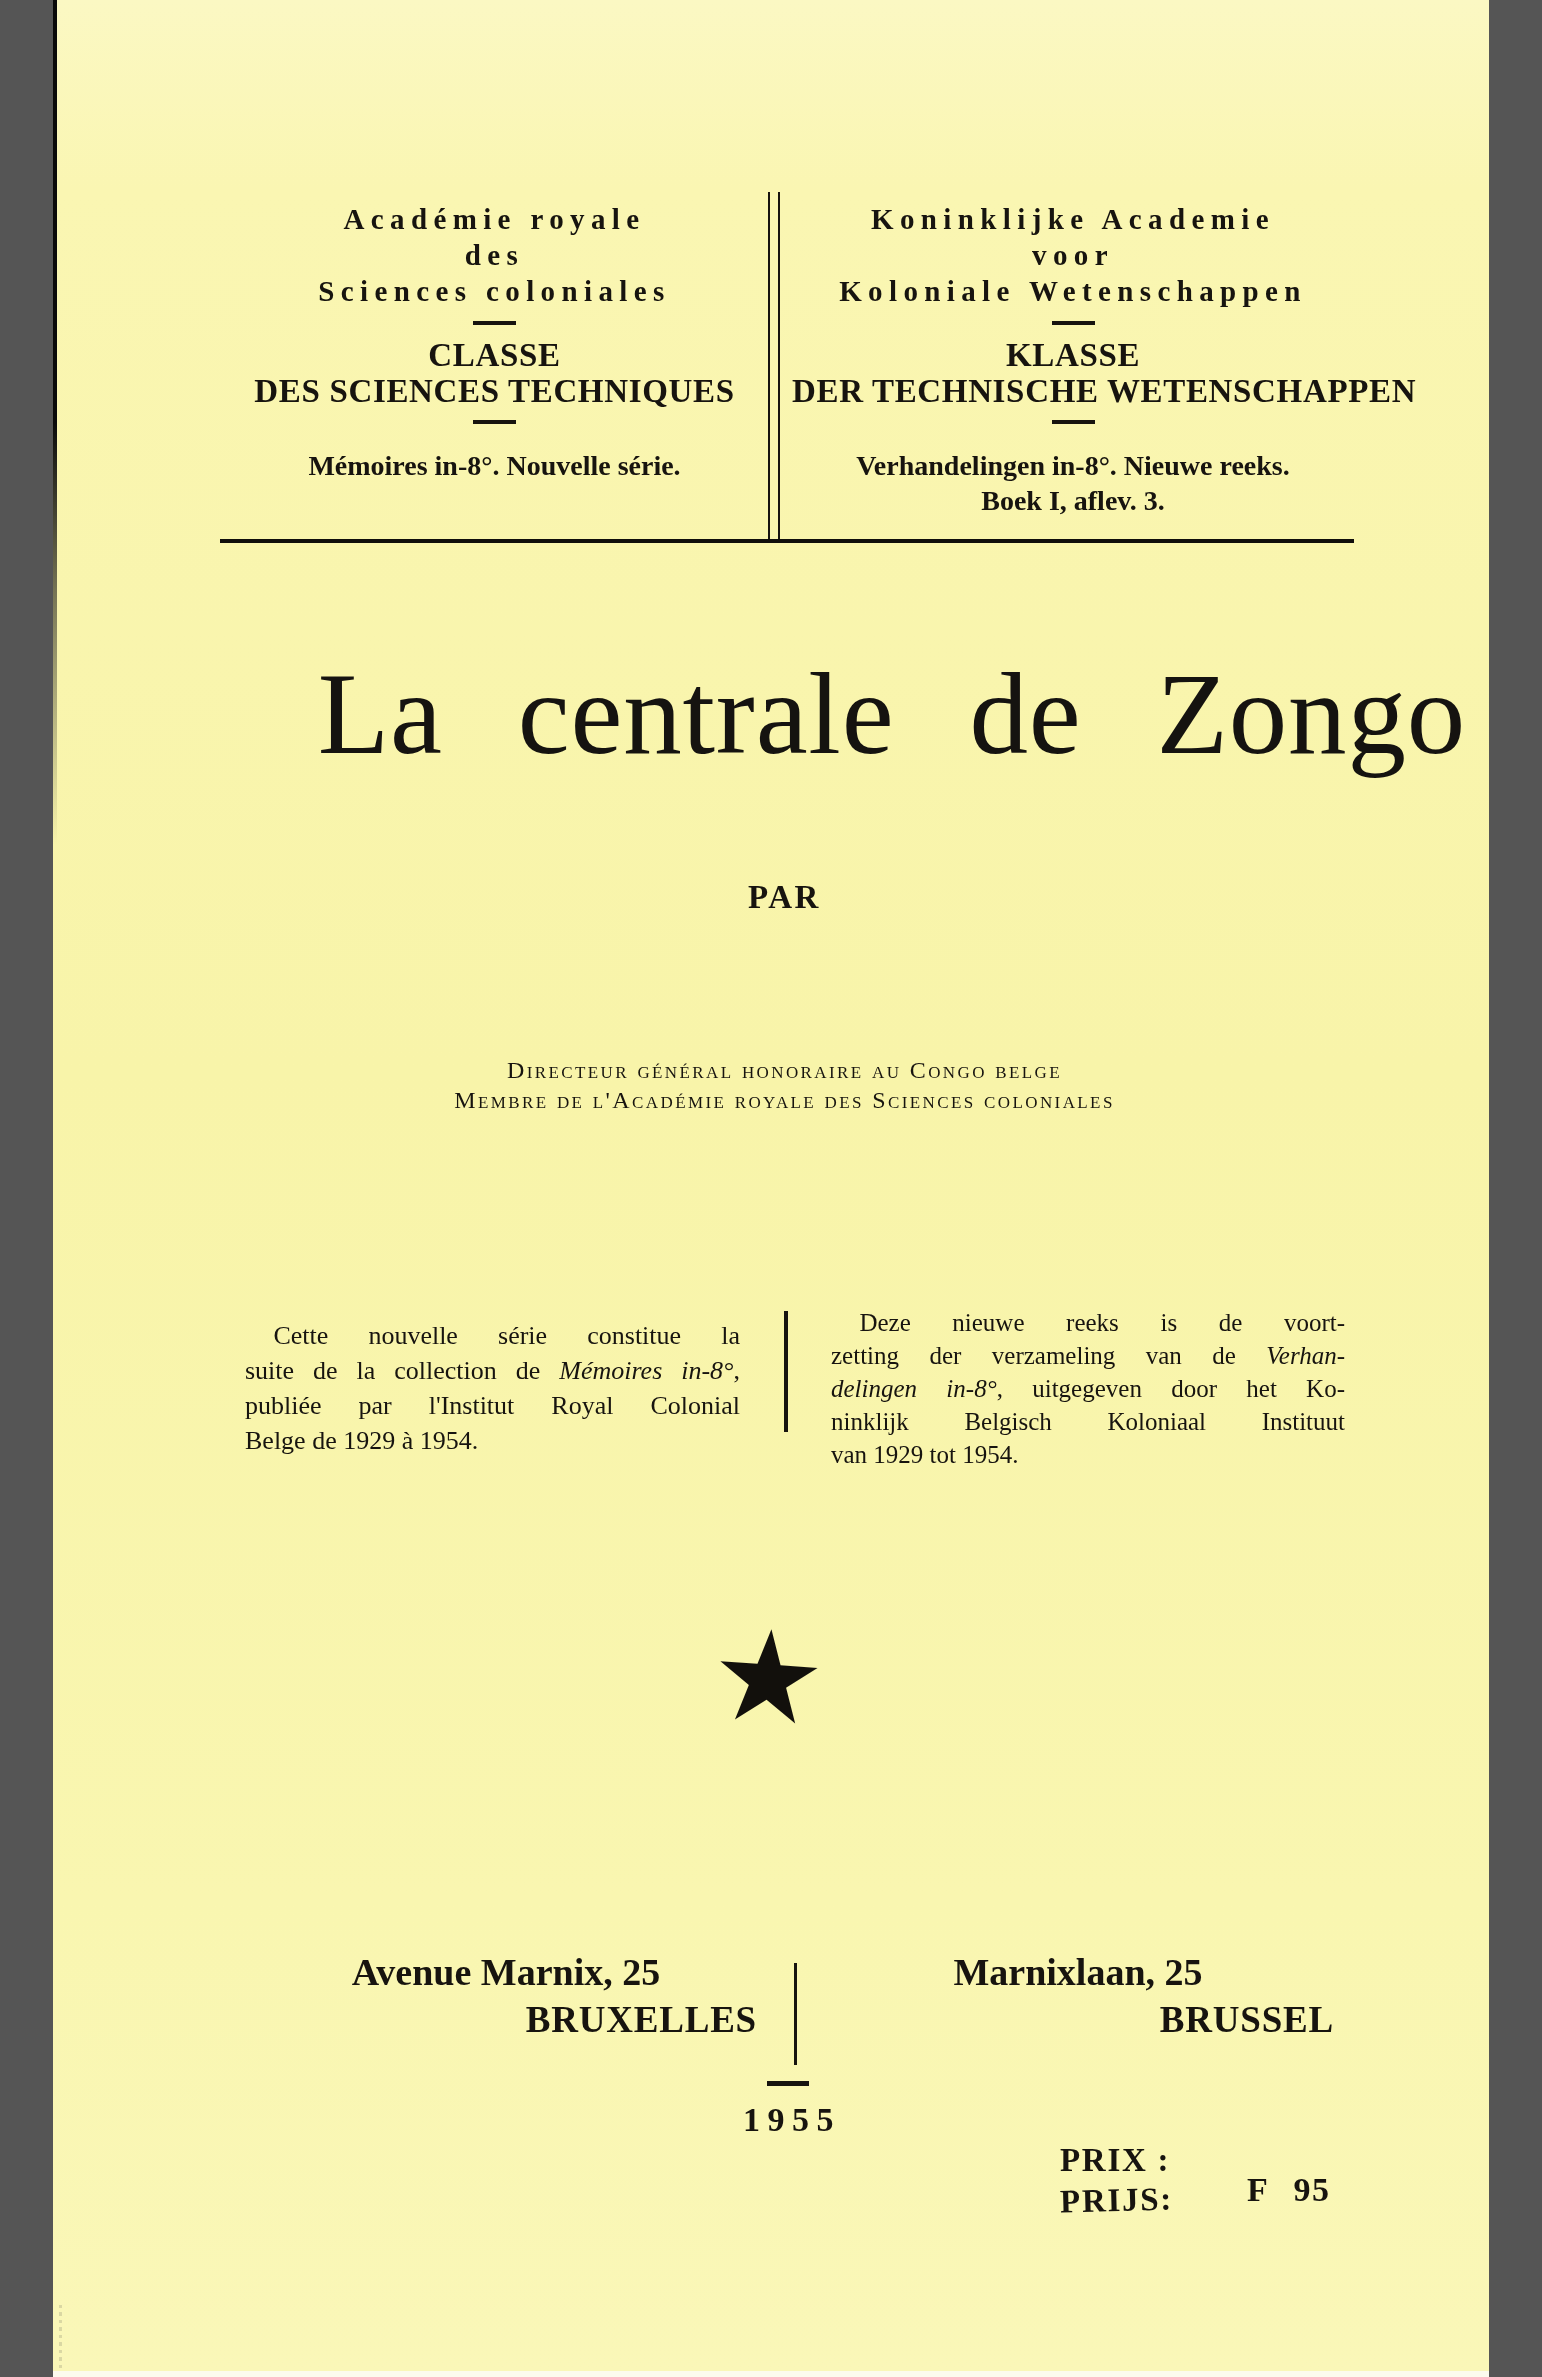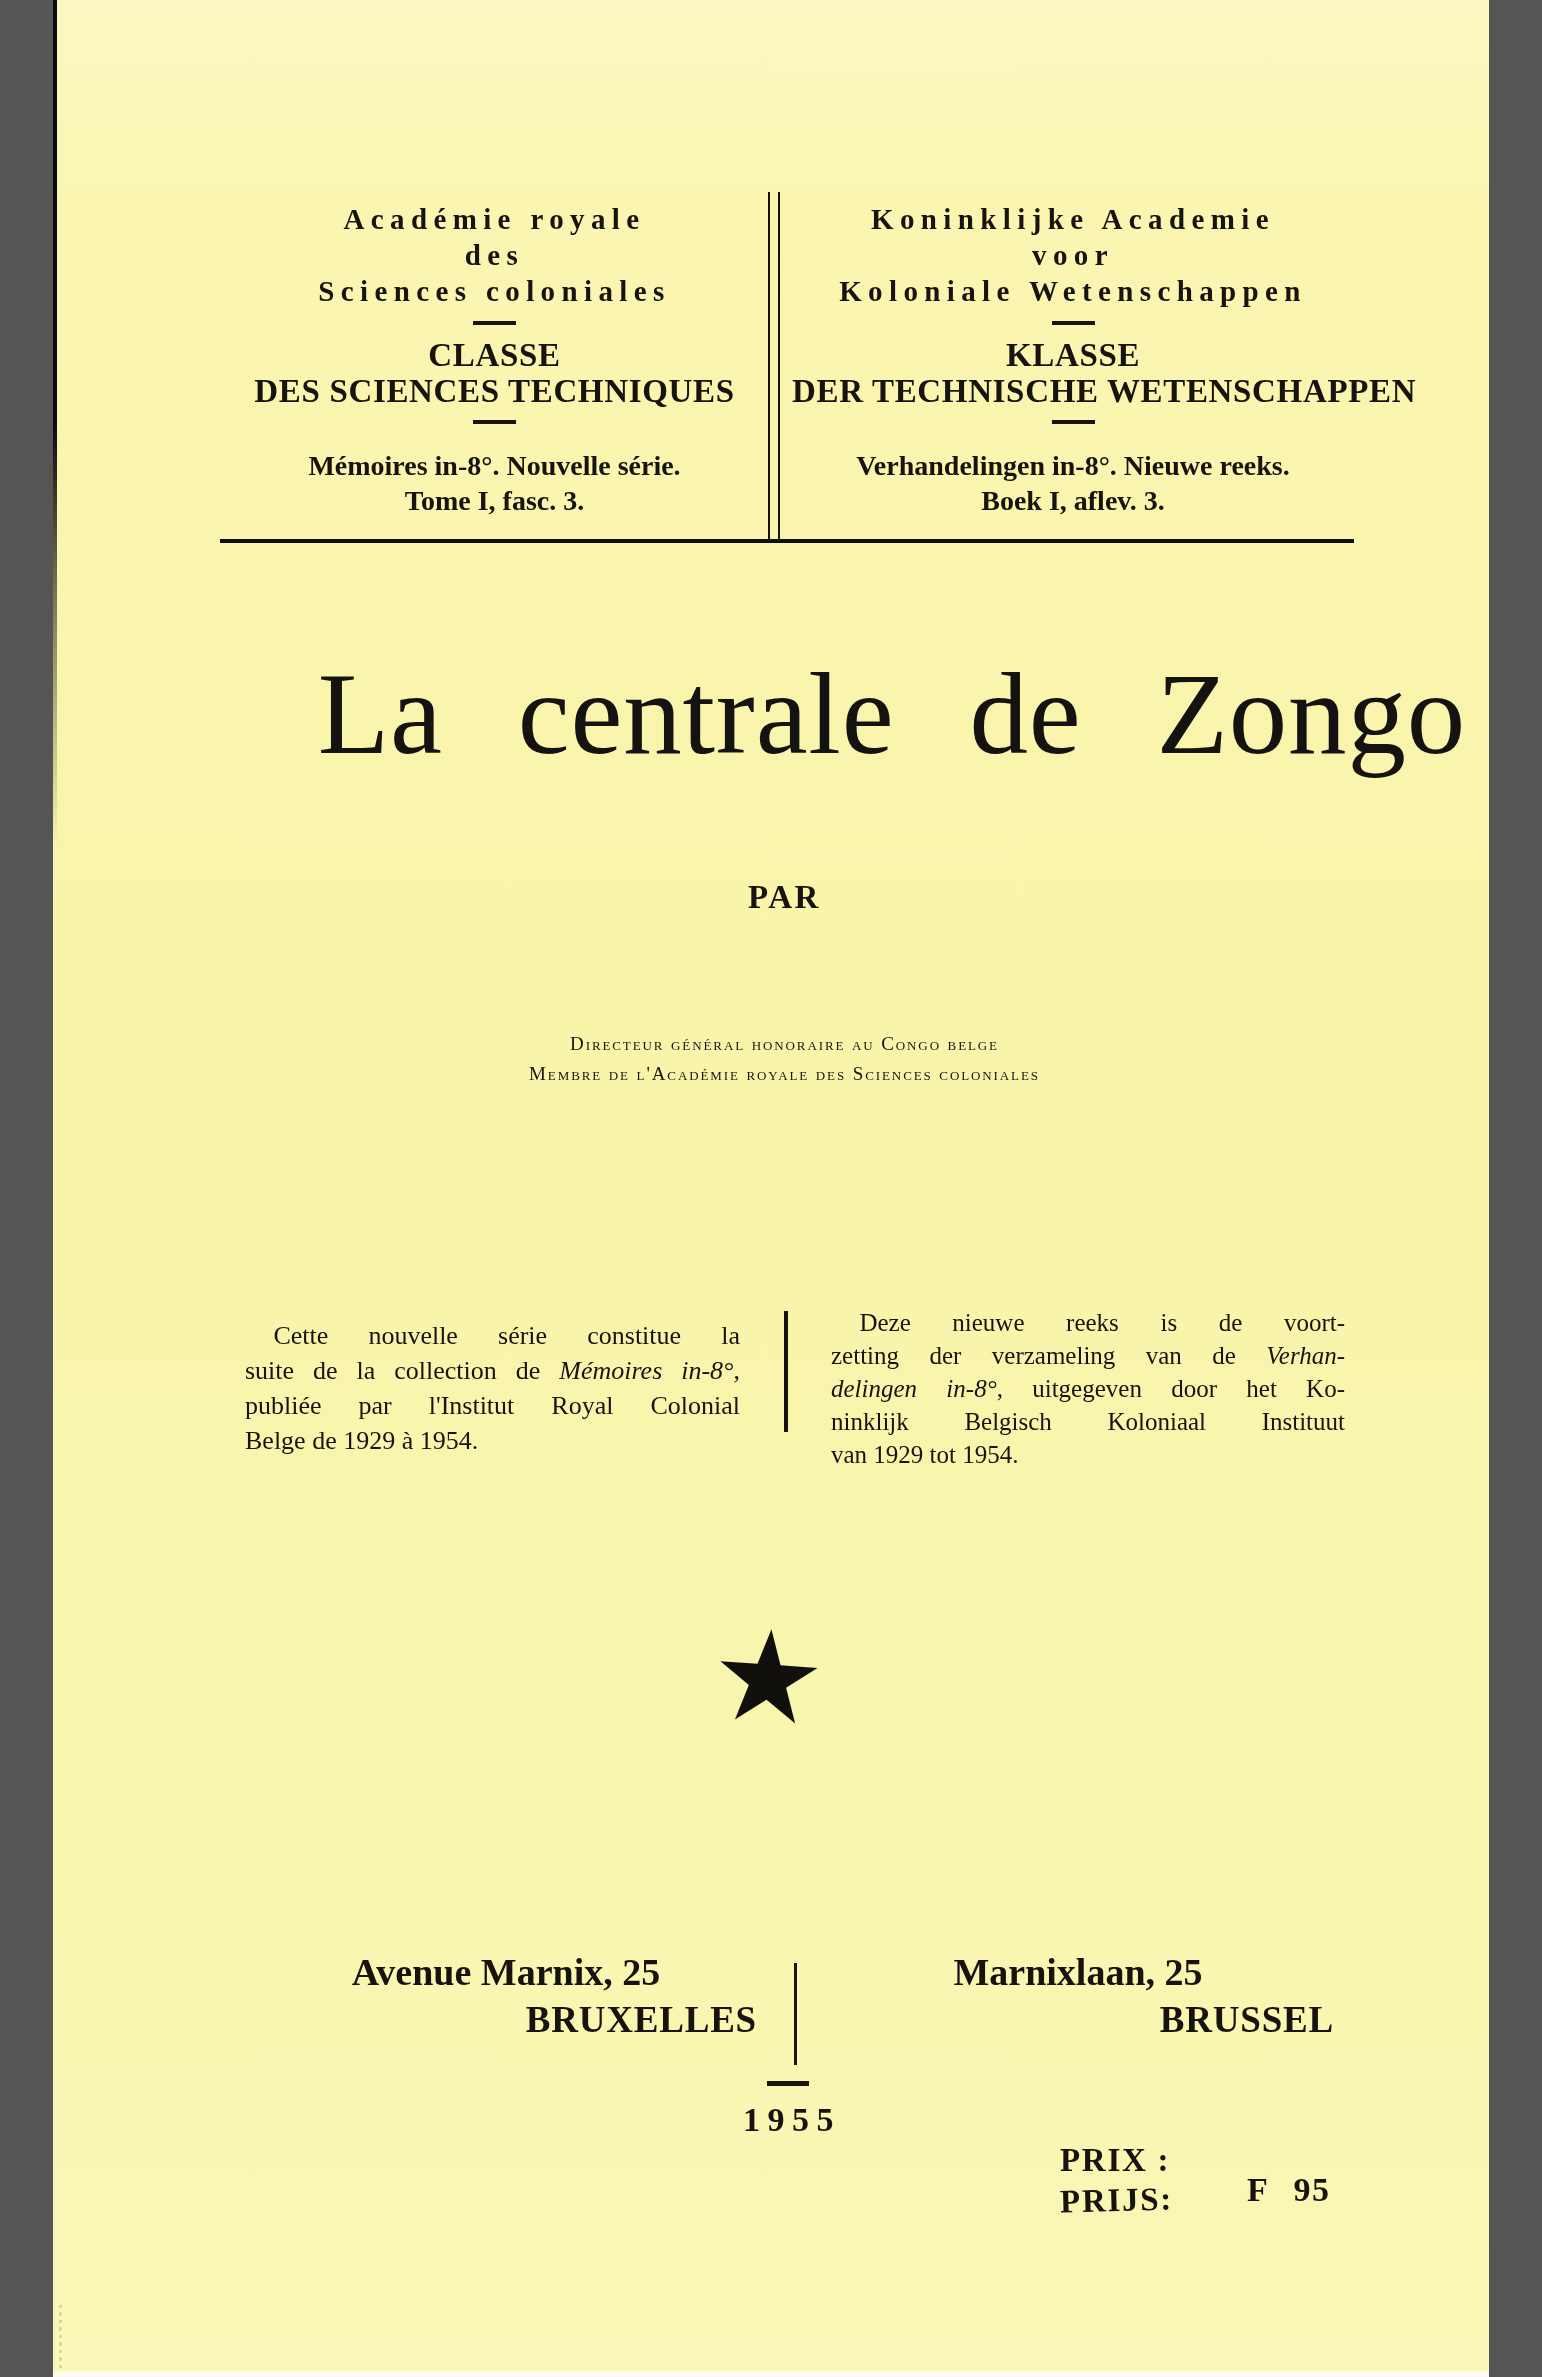--- a/index.html
+++ b/index.html
@@ -41,22 +41,22 @@
   #main-title{
     left:50px;top:655px;width:1363px;
     font-size:117px;line-height:117px;text-align:right;
     word-spacing:45px;letter-spacing:0.8px;white-space:nowrap;
     color:#151310;
   }
   #par-line{left:50px;top:881px;width:1363px;text-align:center;
     font-size:33px;font-weight:bold;letter-spacing:2.5px;line-height:33px;}
   #author-line{left:50px;top:982px;width:1363px;text-align:center;
     font-size:42px;font-weight:bold;letter-spacing:2.5px;line-height:42px;}
-  #roles{left:50px;top:1029px;width:1363px;text-align:center;
-    font-size:19px;line-height:30px;font-variant:small-caps;letter-spacing:0.1em;}
+  #roles{left:50px;top:1055px;width:1363px;text-align:center;
+    font-size:24px;line-height:30px;font-variant:small-caps;letter-spacing:0.1em;}
   
   .notice{font-size:26px;}
   #notice-fr{left:192px;top:1318px;width:495px;line-height:35px;}
   #notice-nl{left:778px;top:1306px;width:514px;line-height:33px;font-size:25px;}
   .nline{text-align:justify;text-align-last:justify;}
   .nline.last{text-align:left;text-align-last:left;}
   .nline.indent{padding-left:28.4px;}
   .nline .it{font-style:italic;}
   #notice-divider{left:731px;top:1311px;width:4.2px;height:121px;background:#17140f;}
   
@@ -93,21 +93,20 @@
 
   <div id="mast-left" class="abs mast-col">
     <div class="m-org">Académie royale</div>
     <div class="m-org">des</div>
     <div class="m-org">Sciences coloniales</div>
     <div class="m-dash"></div>
     <div class="m-classe">CLASSE</div>
     <div class="m-classe">DES SCIENCES TECHNIQUES</div>
     <div class="m-dash d2"></div>
     <div class="m-series">Mémoires in-8°. Nouvelle série.</div>
-    <div class="m-series">Tome I, fasc. 3.</div>
   </div>
 
   <div id="mast-right" class="abs mast-col">
     <div class="m-org">Koninklijke Academie</div>
     <div class="m-org">voor</div>
     <div class="m-org">Koloniale Wetenschappen</div>
     <div class="m-dash"></div>
     <div class="m-classe">KLASSE</div>
     <div class="m-classe">DER TECHNISCHE WETENSCHAPPEN</div>
     <div class="m-dash d2"></div>

